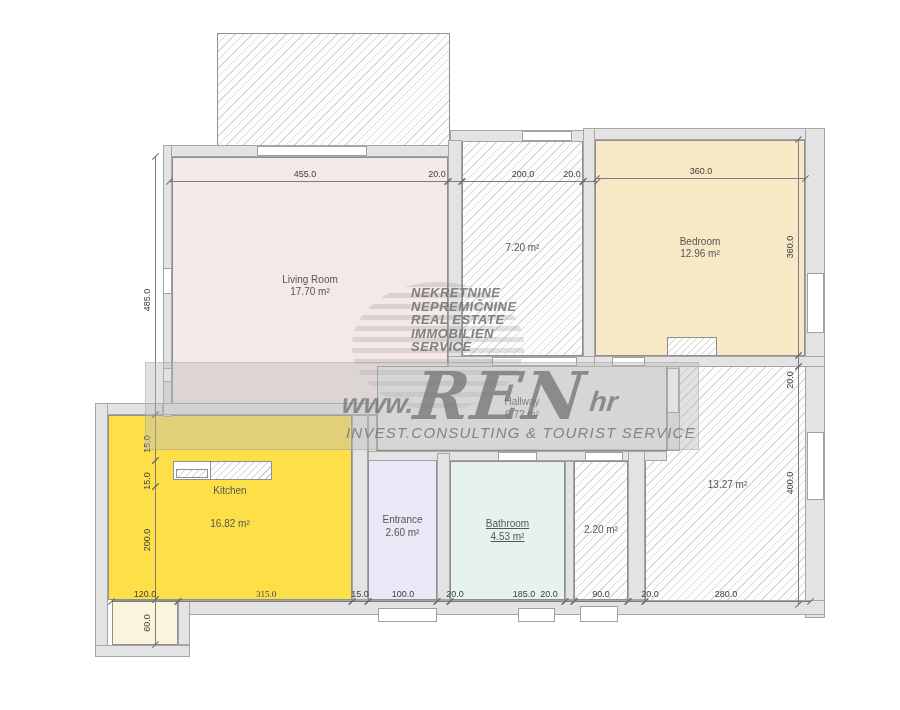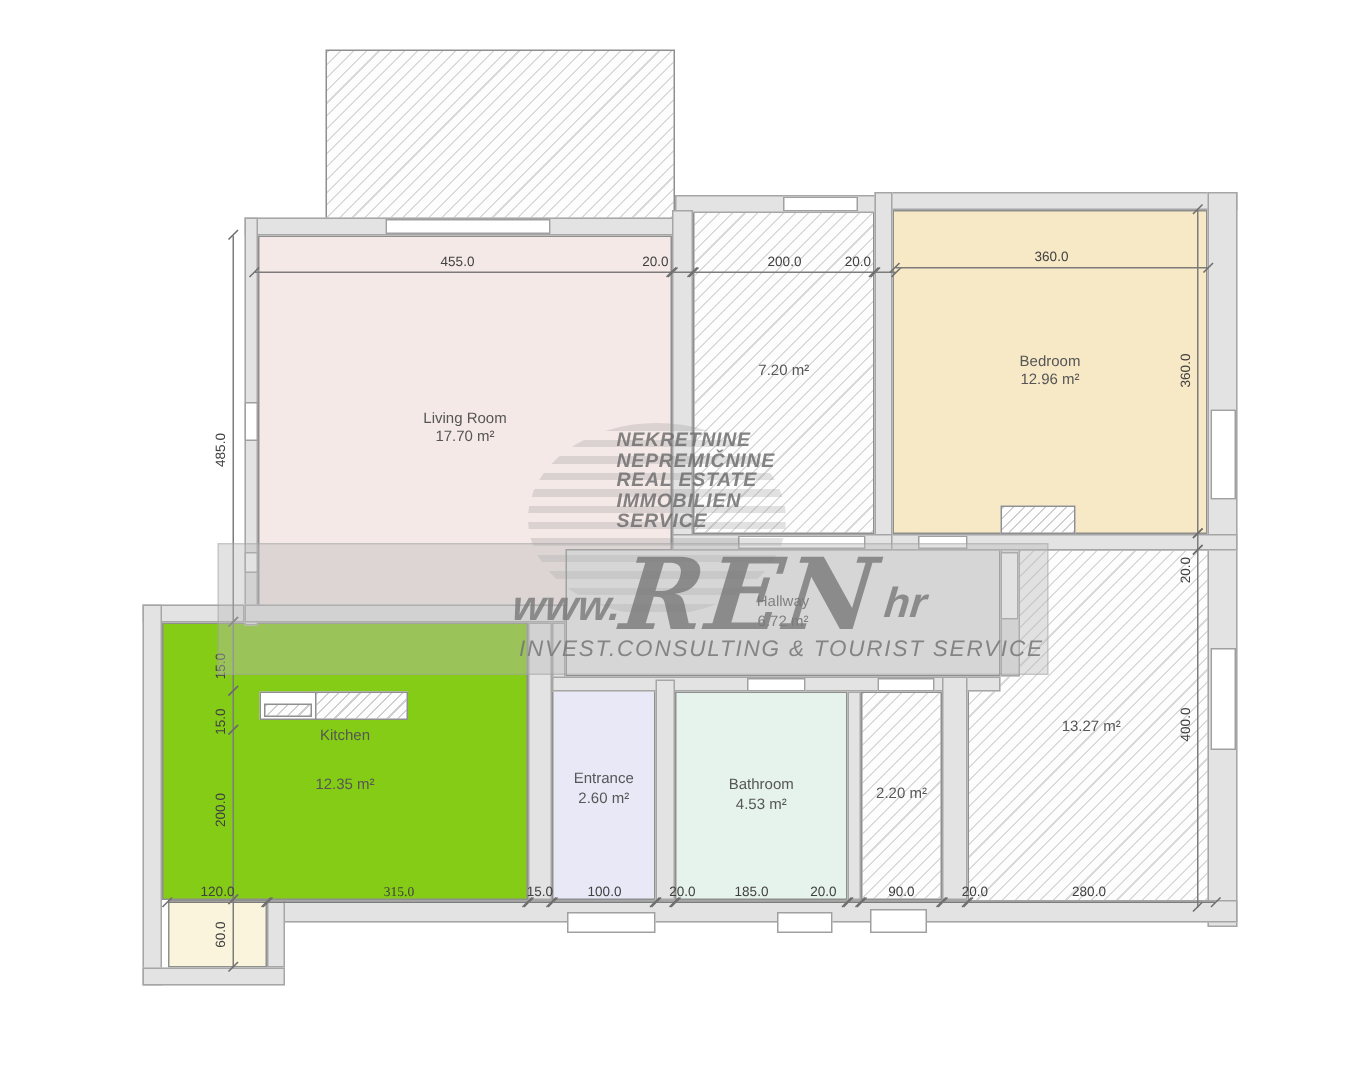--- a/index.html
+++ b/index.html
@@ -63,33 +63,33 @@
         <span class="room-area">17.70 m²</span>
       </div>
       <div class="room hatch" style="left: 462px; top: 140px; width: 121px; height: 216px;">
         <span class="room-name"></span>
         <span class="room-area">7.20 m²</span>
       </div>
       <div class="room" style="background: rgb(247, 232, 198); left: 595px; top: 140px; width: 210px; height: 216px;">
         <span class="room-name">Bedroom</span>
         <span class="room-area">12.96 m²</span>
       </div>
-      <div class="room" style="background: #84cc16; left: 108px; top: 415px; width: 244px; height: 185px; gap: 21px;">
+      <div class="room" style="background: #fde047; left: 108px; top: 415px; width: 244px; height: 185px; gap: 21px;">
         <span class="room-name">Kitchen</span>
-        <span class="room-area">12.35 m²</span>
+        <span class="room-area">16.82 m²</span>
       </div>
       <div class="room" style="background: rgb(235, 235, 235); left: 377px; top: 366px; width: 290px; height: 85px; text-align: right;">
         <span class="room-name">Hallway</span>
         <span class="room-area">6.72 m²</span>
       </div>
       <div class="room" style="background: rgb(232, 232, 247); left: 368px; top: 453px; width: 69px; height: 147px;">
         <span class="room-name">Entrance</span>
         <span class="room-area">2.60 m²</span>
       </div>
-      <div class="room" style="background: rgb(230, 243, 236); left: 450px; top: 461px; width: 115px; height: 139px;">
+      <div class="room" style="background: rgb(230, 243, 236); left: 450px; top: 461px; width: 115px; height: 139px; text-decoration: underline;">
         <span class="room-name">Bathroom</span>
         <span class="room-area">4.53 m²</span>
       </div>
       <div class="room hatch" style="left: 574px; top: 461px; width: 54px; height: 139px;">
         <span class="room-name"></span>
         <span class="room-area">2.20 m²</span>
       </div>
       <div class="room" style="background: rgb(250, 244, 220); left: 112px; top: 600px; width: 66px; height: 45px;">
         <span class="room-name"></span>
         <span class="room-area"></span>
@@ -168,21 +168,21 @@
       <div class="dim-label" style="left: 145px; top: 594px;">120.0</div>
       <div class="dim h" style="left: 178px; top: 601px; width: 174px;"></div>
       <div class="dim-label" style="left: 266px; top: 594px; font-family: Liberation Serif, serif;">315.0</div>
       <div class="dim h" style="left: 352px; top: 601px; width: 16px;"></div>
       <div class="dim-label" style="left: 360px; top: 594px;">15.0</div>
       <div class="dim h" style="left: 368px; top: 601px; width: 69px;"></div>
       <div class="dim-label" style="left: 403px; top: 594px;">100.0</div>
       <div class="dim h" style="left: 437px; top: 601px; width: 13px;"></div>
       <div class="dim-label" style="left: 455px; top: 594px;">20.0</div>
       <div class="dim h" style="left: 450px; top: 601px; width: 115px;"></div>
-      <div class="dim-label" style="left: 501px; top: 594px; text-align: center;">185.0</div>
+      <div class="dim-label" style="left: 524px; top: 594px; text-align: center;">185.0</div>
       <div class="dim h" style="left: 565px; top: 601px; width: 9px;"></div>
       <div class="dim-label" style="left: 549px; top: 594px;">20.0</div>
       <div class="dim h" style="left: 574px; top: 601px; width: 54px;"></div>
       <div class="dim-label" style="left: 601px; top: 594px;">90.0</div>
       <div class="dim h" style="left: 628px; top: 601px; width: 17px;"></div>
       <div class="dim-label" style="left: 650px; top: 594px;">20.0</div>
       <div class="dim h" style="left: 645px; top: 601px; width: 165px;"></div>
       <div class="dim-label" style="left: 726px; top: 594px;">280.0</div>
     </div>
 

